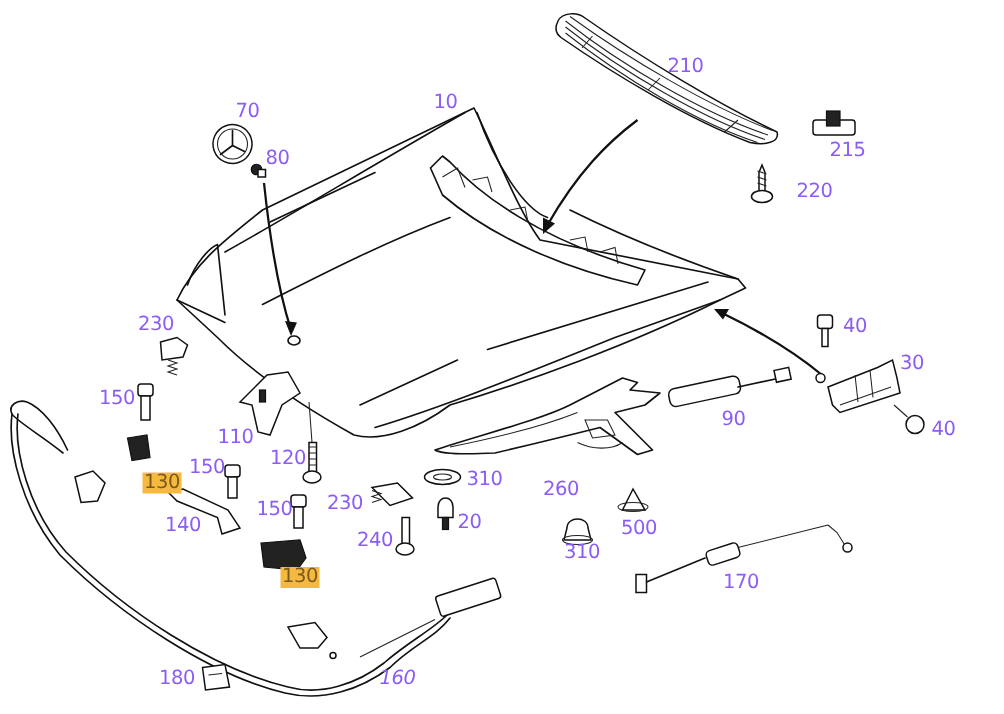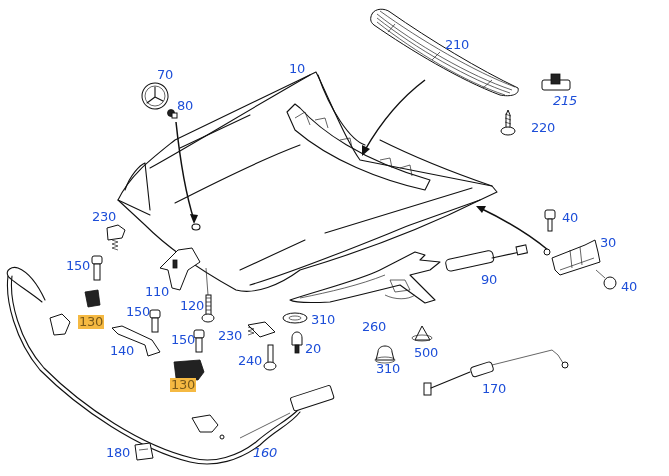--- a/index.html
+++ b/index.html
@@ -1,21 +1,21 @@
 <!DOCTYPE html>
 <html><head>
 <meta charset="utf-8">
 <style>
   html, body { margin:0; padding:0; background:#ffffff; }
   body { width:669px; height:476px; position:relative; overflow:hidden;
          font-family:"DejaVu Sans", "Liberation Sans", sans-serif; }
   #diagram { position:absolute; left:0; top:0; width:669px; height:476px; }
-  .lbl { position:absolute; font-size:13px; color:#1d4ed8; line-height:14px;
+  .lbl { position:absolute; font-size:13px; color:#8b5cf6; line-height:14px;
          white-space:nowrap; letter-spacing:-0.3px; cursor:pointer; }
-  .lbl.hl { background:#f5b942; color:#7a5a1a; padding:0 1px; }
+  .lbl.hl { background:#f5b942; color:#7a5a1a; padding:0 1px;margin-left:17px; }
   svg .ln { fill:none; stroke:#111; stroke-width:1.1; stroke-linecap:round; stroke-linejoin:round; }
   svg .thin { fill:none; stroke:#222; stroke-width:0.7; }
   svg .part { fill:#fff; stroke:#111; stroke-width:1; }
   svg .dark { fill:#222; stroke:#111; stroke-width:0.8; }
   svg .arrow { fill:none; stroke:#111; stroke-width:1.5; }
 </style>
 </head>
 <body>
 
 <div id="diagram">
@@ -223,21 +223,21 @@
 <span class="lbl hl" style="left: 78px; top: 315px; background: rgb(245, 185, 66);">130</span>
 <span class="lbl hl" style="left: 170px; top: 378px; background: rgb(245, 185, 66);">130</span>
 <span class="lbl" style="left:110px;top:344px;">140</span>
 <span class="lbl" style="left:66px;top:259px;">150</span>
 <span class="lbl" style="left:126px;top:305px;">150</span>
 <span class="lbl" style="left:171px;top:333px;">150</span>
 <span class="lbl" style="left:253px;top:446px;font-style:italic;">160</span>
 <span class="lbl" style="left:482px;top:382px;">170</span>
 <span class="lbl" style="left:106px;top:446px;">180</span>
 <span class="lbl" style="left:445px;top:38px;">210</span>
-<span class="lbl" style="left:553px;top:94px;font-style:italic;">215</span>
+<span class="lbl" style="left:553px;top:94px;">215</span>
 <span class="lbl" style="left:520px;top:121px;margin-left:11px;">220</span>
 <span class="lbl" style="left:92px;top:210px;">230</span>
 <span class="lbl" style="left:218px;top:329px;">230</span>
 <span class="lbl" style="left:238px;top:354px;">240</span>
 <span class="lbl" style="left:311px;top:313px;">310</span>
 <span class="lbl" style="left:362px;top:320px;">260</span>
 <span class="lbl" style="left:414px;top:346px;">500</span>
 <span class="lbl" style="left:376px;top:362px;">310</span>
 </div>
 

